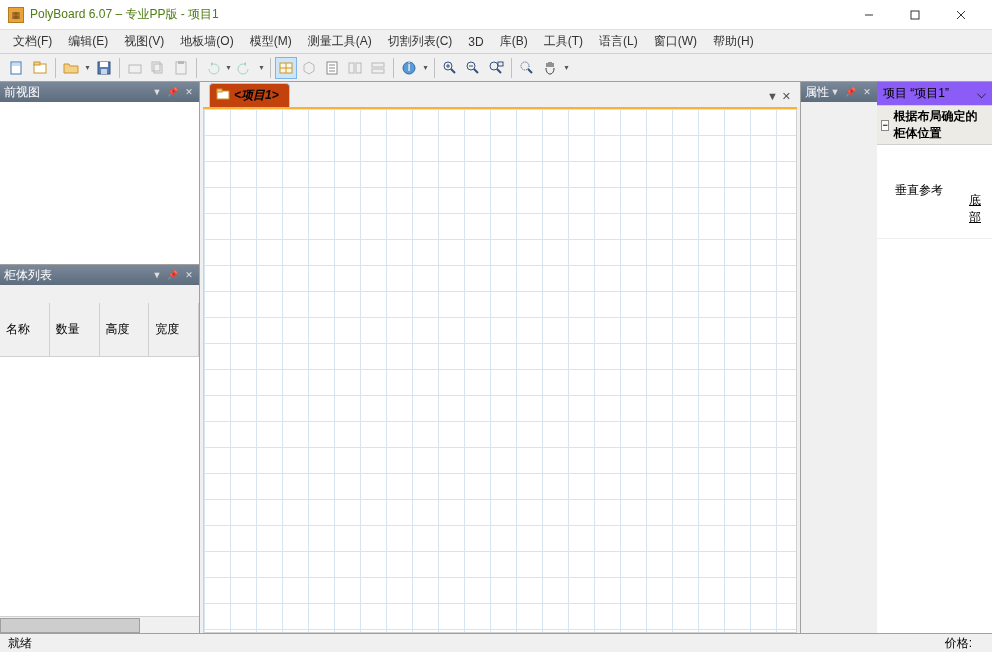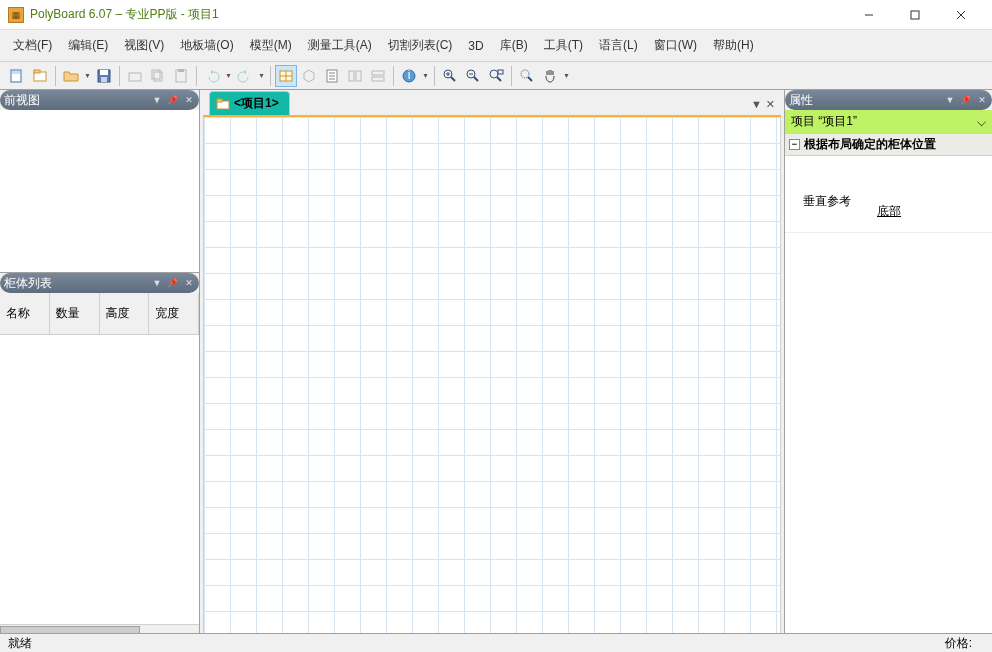--- a/index.html
+++ b/index.html
@@ -6,68 +6,68 @@
 body { background: #f0f0f0; width: 992px; height: 652px; overflow: hidden; position: relative; }
 
 
 .titlebar { height: 30px; background: #fff; display: flex; align-items: center; padding: 0 8px; border-bottom: 1px solid #e0e0e0; }
 .titlebar .appicon { width: 16px; height: 16px; background: #e8a33d; border: 1px solid #b87820; margin-right: 6px; display: flex; align-items: center; justify-content: center; font-size: 9px; color: #6b4410; }
 .titlebar .title { flex: 1; color: #4d7c0f; }
 .titlebar .winbtns { display: flex; }
 .titlebar .winbtn { width: 46px; height: 30px; display: flex; align-items: center; justify-content: center; color: #555; cursor: pointer; }
 
 
-.menubar { height: 32px; background: #f0f0f0; display: flex; align-items: center; padding: 0 6px; gap: 2px; border-bottom: 1px solid #d0d0d0; }
+.menubar { height: 24px; background: #f0f0f0; display: flex; align-items: center; padding: 0 6px; gap: 2px; border-bottom: 1px solid #d0d0d0; }
 .menubar .menuitem { padding: 3px 7px; color: #333; cursor: pointer; }
 
 
 .toolbar { height: 28px; background: #f0f0f0; display: flex; align-items: center; padding: 2px 6px; gap: 1px; border-bottom: 1px solid #a0a0a0; }
 .toolbar .tbbtn { width: 22px; height: 22px; display: flex; align-items: center; justify-content: center; border: 1px solid transparent; cursor: pointer; }
 .toolbar .tbbtn.active { border: 1px solid #7eb4ea; background: #cde6f7; }
 .toolbar .tbbtn.disabled { opacity: 0.4; cursor: default; }
 .toolbar .tbsep { width: 1px; height: 20px; background: #c0c0c0; margin: 0 3px; }
 .toolbar .tbdrop { width: 9px; font-size: 8px; color: #555; display: flex; align-items: center; justify-content: center; }
 .toolbar svg { width: 16px; height: 16px; }
 
 
 .mainarea { display: flex; height: 551px; }
 
 
 .leftcol { width: 200px; display: flex; flex-direction: column; border-right: 1px solid #a0a0a0; }
 
 
-.panelhdr { height: 20px; background: linear-gradient(#7a8899, #5d6d7e); color: #fff; display: flex; align-items: center; padding: 0 4px; font-size: 12px; border-radius: 10px; }
+.panelhdr { height: 20px; background: linear-gradient(#7a8899, #5d6d7e); color: #fff; display: flex; align-items: center; padding: 0 4px; font-size: 12px; }
 .panelhdr .panelcontrols { margin-left: auto; display: flex; gap: 4px; align-items: center; }
 .panelhdr .pnbtn { width: 12px; height: 12px; color: #e0e0e0; display: flex; align-items: center; justify-content: center; font-size: 9px; cursor: pointer; }
 
 
 .frontview { flex: 1; background: #fff; border-bottom: 1px solid #a0a0a0; }
 
 
 .cablist { height: 348px; display: flex; flex-direction: column; }
 .cablist .tblhdr { display: flex; background: #f0f0f0; border-bottom: 1px solid #d0d0d0; }
-.cablist .tblhdr .col { padding: 12px 6px; border-right: 1px solid #d0d0d0; flex: 1; }
+.cablist .tblhdr .col { padding: 18px 6px; border-right: 1px solid #d0d0d0; flex: 1; margin-top: 18px; }
 .cablist .tblbody { flex: 1; background: #fff; overflow: auto; position: relative; }
 .cablist .hscroll { height: 17px; background: #f0f0f0; border-top: 1px solid #d0d0d0; position: relative; }
 .cablist .hscroll .thumb { position: absolute; left: 0; width: 140px; height: 15px; top: 1px; background: #cdcdcd; border: 1px solid #a0a0a0; }
 
 
 .centercol { flex: 1; display: flex; flex-direction: column; margin: 3px 0 0 3px; }
 .tabbar { height: 24px; display: flex; align-items: flex-end; background: transparent; border-bottom: 2px solid #f9b233; padding-left: 6px; position: relative; }
-.tabbar .tab { display: flex; align-items: center; gap: 4px; padding: 3px 10px 3px 6px; background: #14b8a6; border: 1px solid #9dceff; border-bottom: none; border-radius: 4px 4px 0 0; }
+.tabbar .tab { display: flex; align-items: flex-start; gap: 4px; padding: 3px 10px 3px 6px; background: #c2410c; border: 1px solid #9dceff; border-bottom: none; border-radius: 4px 4px 0 0; font-style: italic; }
 .tabbar .tab svg { width: 14px; height: 14px; }
 .tabbar .tabcontrols { margin-left: auto; display: flex; gap: 4px; margin-right: 6px; padding-bottom: 4px; color: #555; }
 .tabbar .tabctl { cursor: pointer; font-size: 11px; }
 .canvas { flex: 1; background: #fff; position: relative; overflow: hidden; border: 1px solid #d0d0d0; border-top: none; }
 .grid { position: absolute; inset: 0; background-image: linear-gradient(#c6d9ec 1px, transparent 1px), linear-gradient(90deg, #c6d9ec 1px, transparent 1px); background-size: 26px 26px; opacity: 0.7; }
 
 
-.rightcol { width: 208px; border-left: 1px solid #a0a0a0; display: flex; flex-direction: column; margin-left: 3px; }
+.rightcol { width: 192px; border-left: 1px solid #a0a0a0; display: flex; flex-direction: row; margin-left: 3px; }
 .props { flex: 1; background: #fff; display: flex; flex-direction: column; }
-.proptitle { padding: 3px 6px; background: #bef264; border-bottom: 1px solid #d0d0d0; display: flex; align-items: center; }
+.proptitle { padding: 3px 6px; background: #8b5cf6; border-bottom: 1px solid #d0d0d0; display: flex; align-items: center; }
 .proptitle .collapse { margin-left: auto; cursor: pointer; font-size: 12px; }
 .propgroup { padding: 2px 4px; background: #ecebe5; border-bottom: 1px solid #d0d0d0; font-weight: bold; display: flex; align-items: center; gap: 4px; }
 .propgroup .box { width: 11px; height: 11px; border: 1px solid #888; background: #fff; display: flex; align-items: center; justify-content: center; font-size: 9px; line-height: 1; cursor: pointer; }
 .proprow { display: flex; border-bottom: 1px solid #eee; margin-top: 35px; }
 .proprow .pk { width: 88px; padding: 2px 4px 2px 18px; }
 .proprow .pv { flex: 1; padding: 12px 4px; text-decoration: underline; }
 
 
 .statusbar { position: absolute; bottom: 0; left: 0; right: 0; height: 19px; background: #f0f0f0; border-top: 1px solid #a0a0a0; display: flex; align-items: center; padding: 0 8px; text-align: right; }
 .statusbar .sright { margin-left: auto; margin-right: 12px; }

